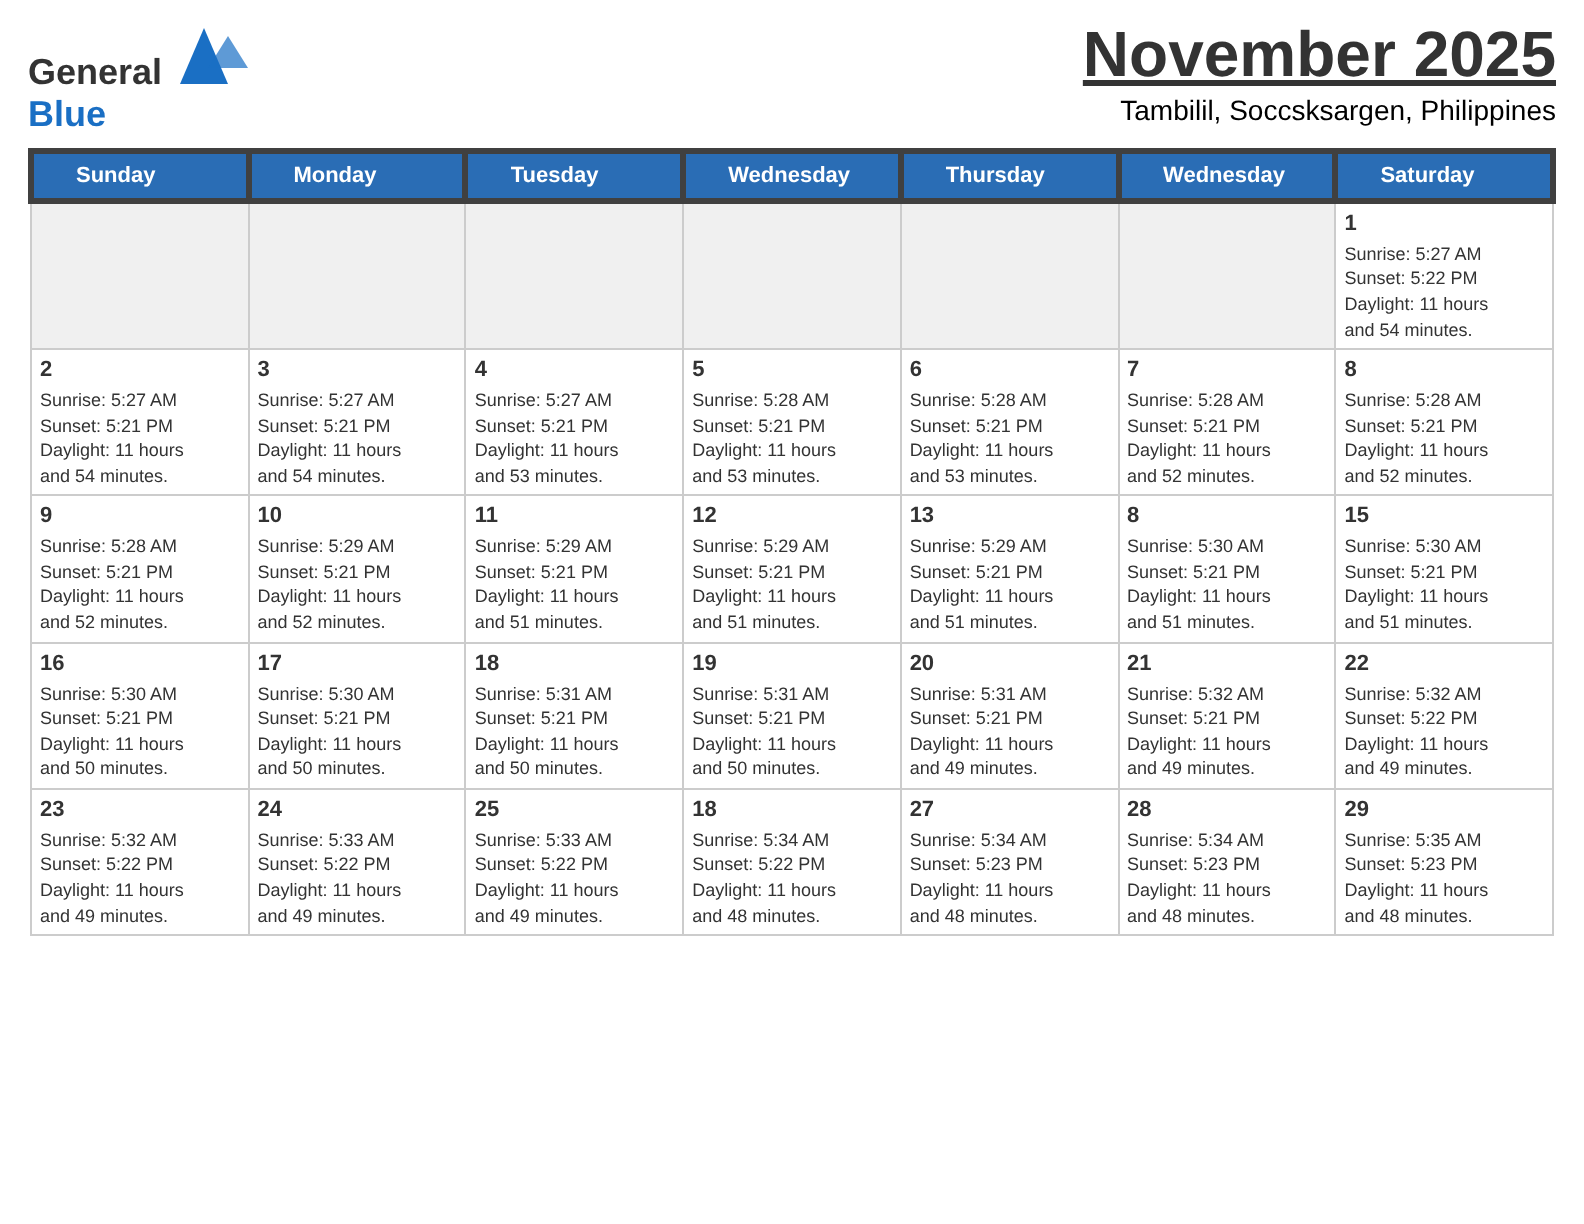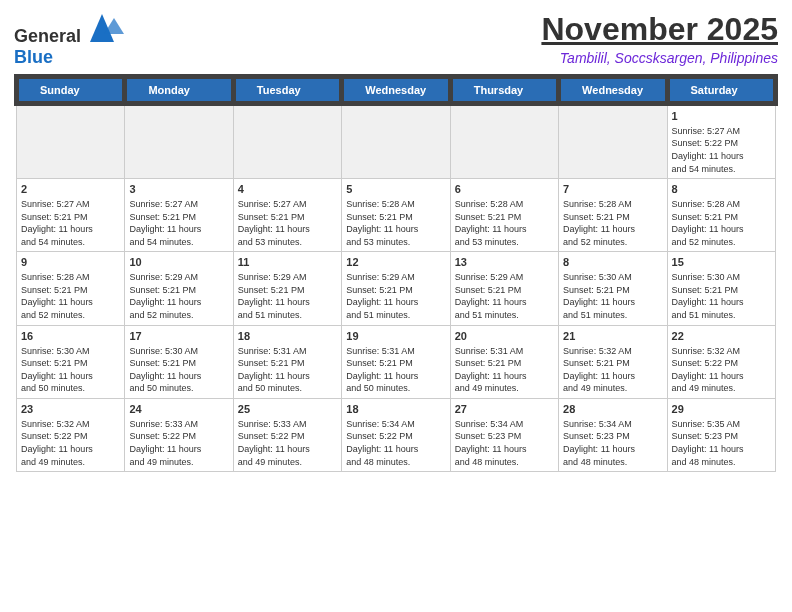--- a/index.html
+++ b/index.html
@@ -12,21 +12,21 @@
     }
     .page {
       width: 792px;
       min-height: 612px;
       background: #fff;
       padding: 10px 14px 10px 14px;
     }
     .header-area {
       display: flex;
       justify-content: space-between;
-      align-items: center;
+      align-items: flex-start;
       margin-bottom: 6px;
     }
     .logo {
       display: flex;
       align-items: center;
       margin-top: 4px;
     }
     .logo-icon {
       width: 36px;
       height: 28px;
@@ -37,37 +37,36 @@
     }
     .month-title {
       font-size: 32px;
       font-weight: bold;
       color: #333;
       line-height: 1.1;
       text-decoration: underline;
     }
     .location {
       font-size: 14px;
-      color: #6d28d9;
+      color: #000000;
       margin-top: 2px;
-      font-style: italic;
     }
     .calendar {
       width: 100%;
       border-collapse: collapse;
       font-size: 9.5px;
     }
     .calendar th {
       background: #2a6db5;
       color: #fff;
       text-align: left;
       padding: 5px 21px;
       font-size: 11px;
       font-weight: bold;
-      border: 5px solid #404040;
+      border: 3px solid #404040;
     }
     .calendar td {
       border: 1px solid #ccc;
       vertical-align: top;
       padding: 3px 4px;
       width: calc(100%/7);
       height: 72px;
       background: #fff;
       font-size: 9px;
       color: #333;

